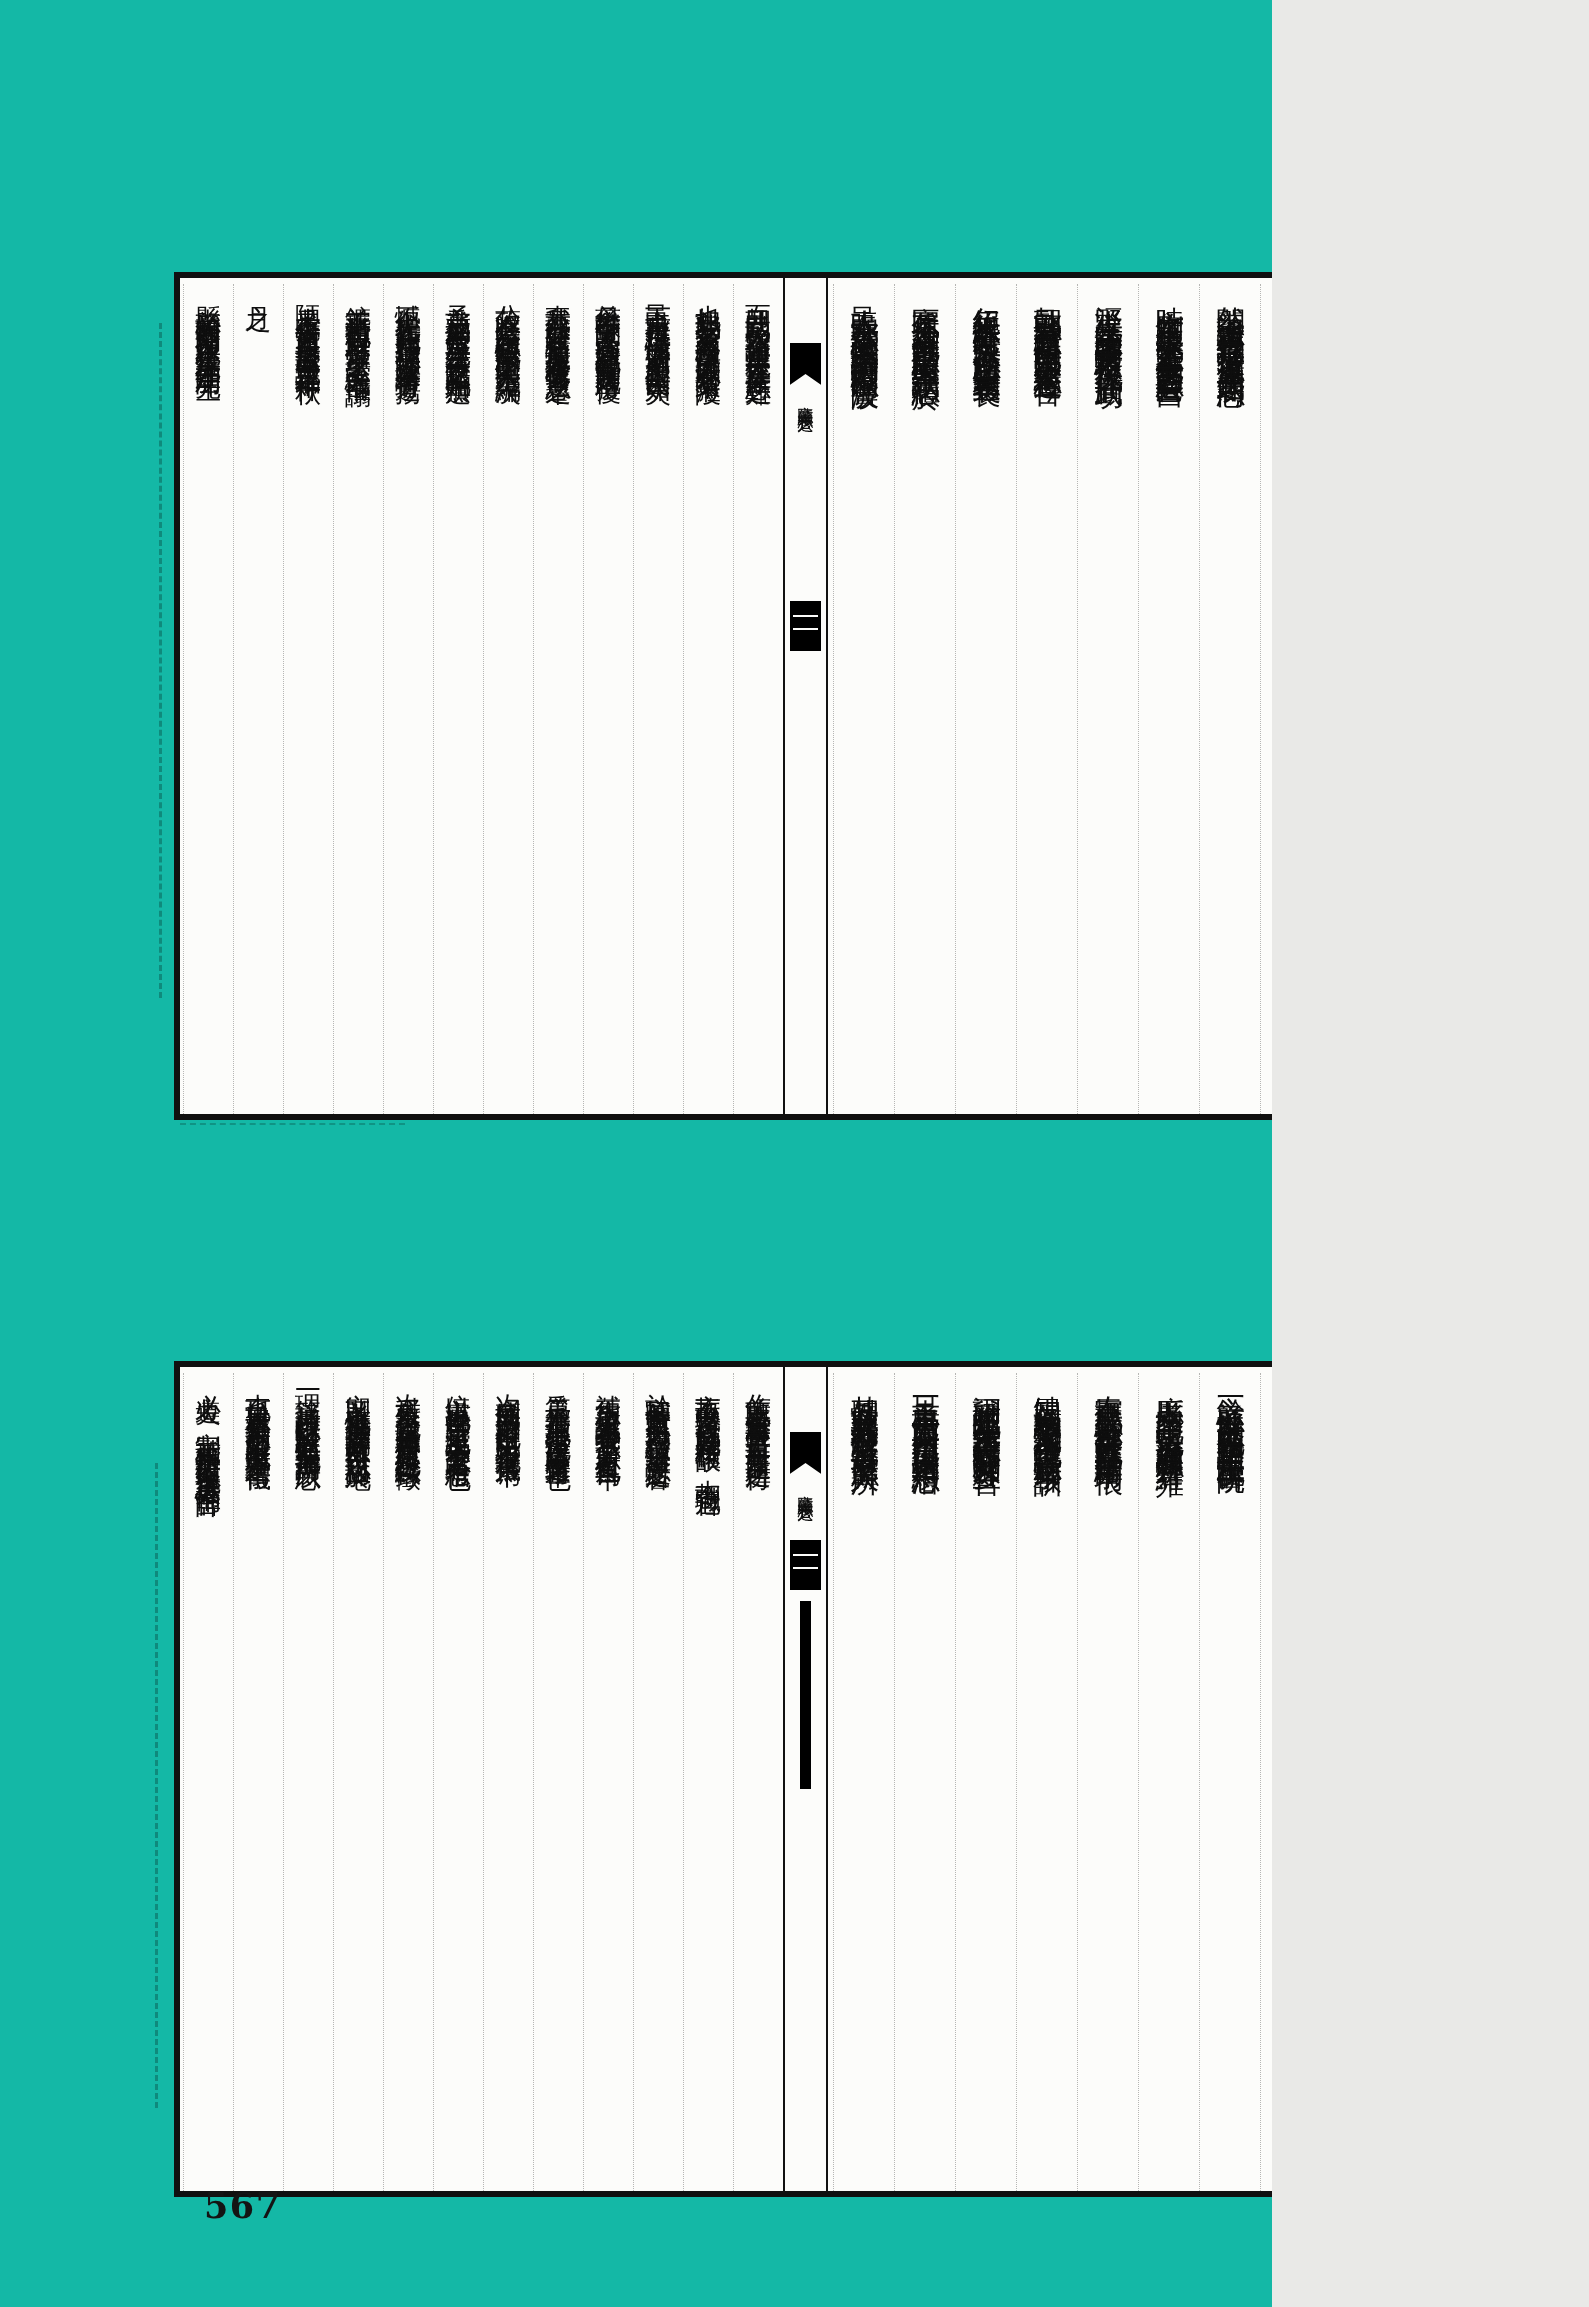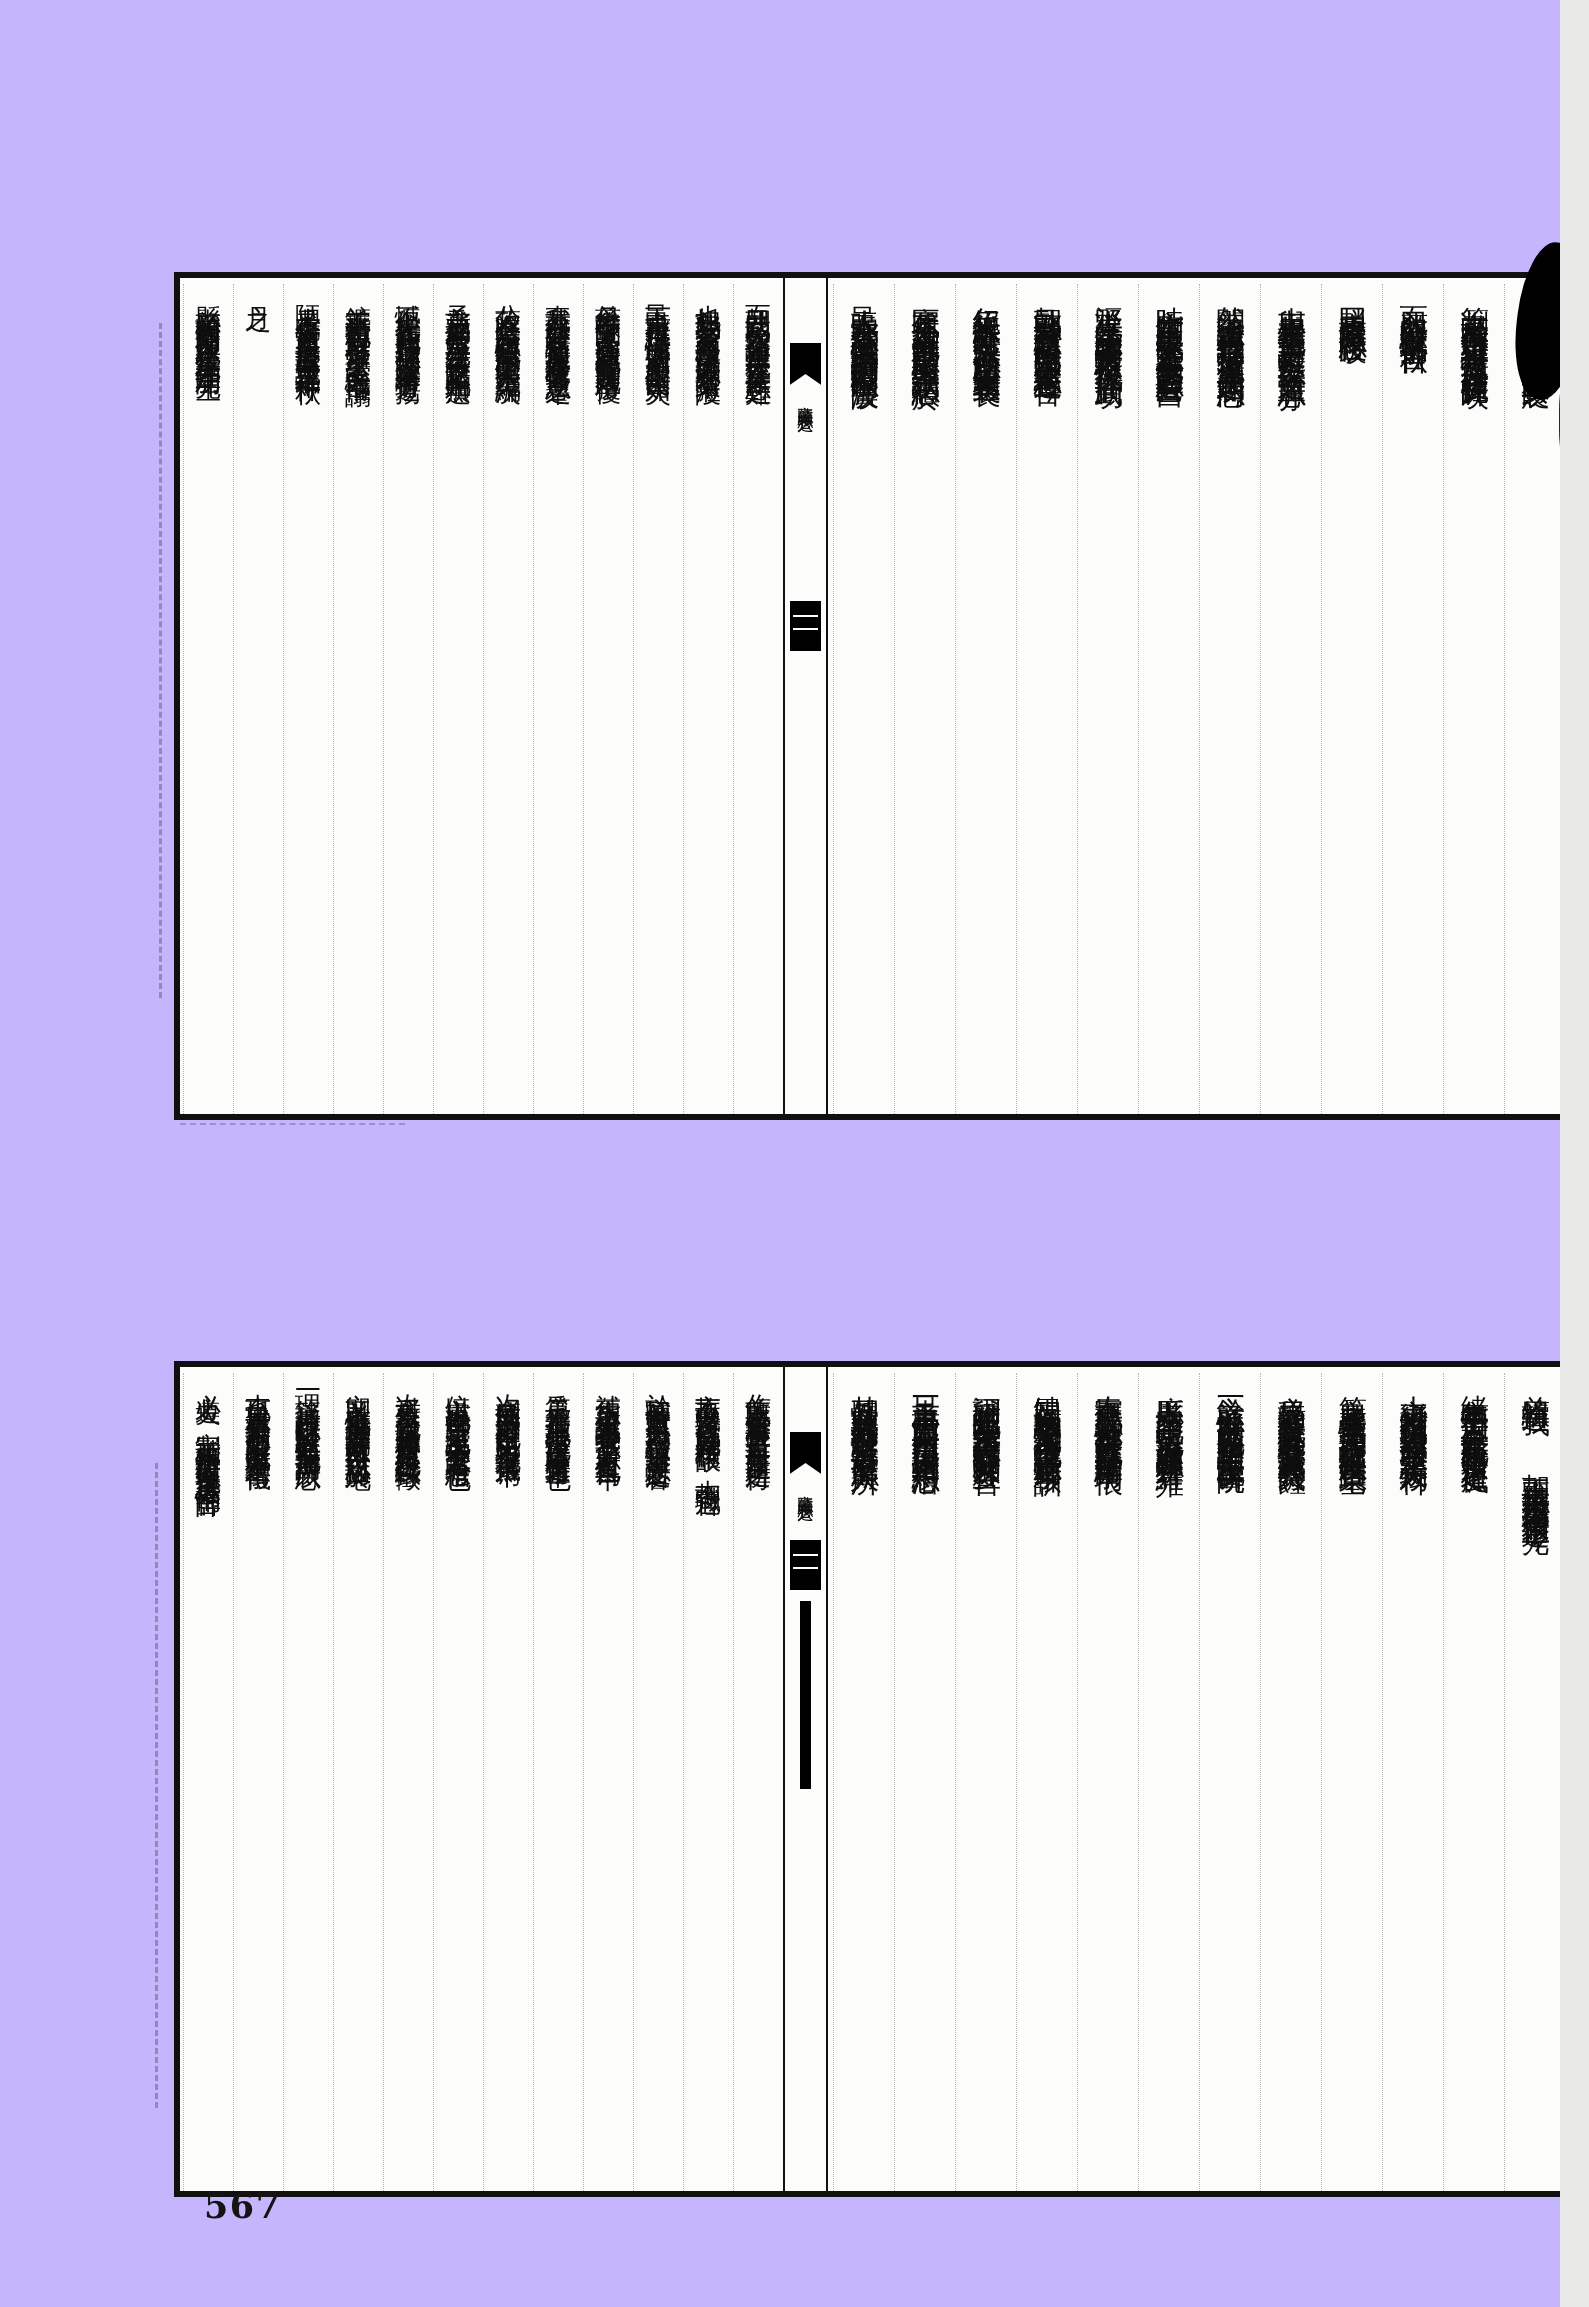--- a/index.html
+++ b/index.html
@@ -1,17 +1,17 @@
 <!DOCTYPE html>
 <html lang="zh-Hant" style="font-size:12px"><head>
 <meta charset="utf-8">
 <style>
   html,body{margin:0;padding:0;background:#e9e9e7;}
   #canvas{
-    position:relative;width:1560px;height:2307px;background:#c4b5fd;
+    position:relative;width:1272px;height:2307px;background:#14b8a6;
     overflow:hidden;font-family:"DejaVu Sans",sans-serif;color:#0e0e0e;
   }
   
   .block{
     position:absolute;left:174px;width:1397px;
     border:6.8px solid #101010;background:#fcfcfa;
     display:flex;flex-direction:row-reverse;box-sizing:border-box;
   }
   #top-block{top:272px;height:848px;}
   #bottom-block{top:1361px;height:836px;}

